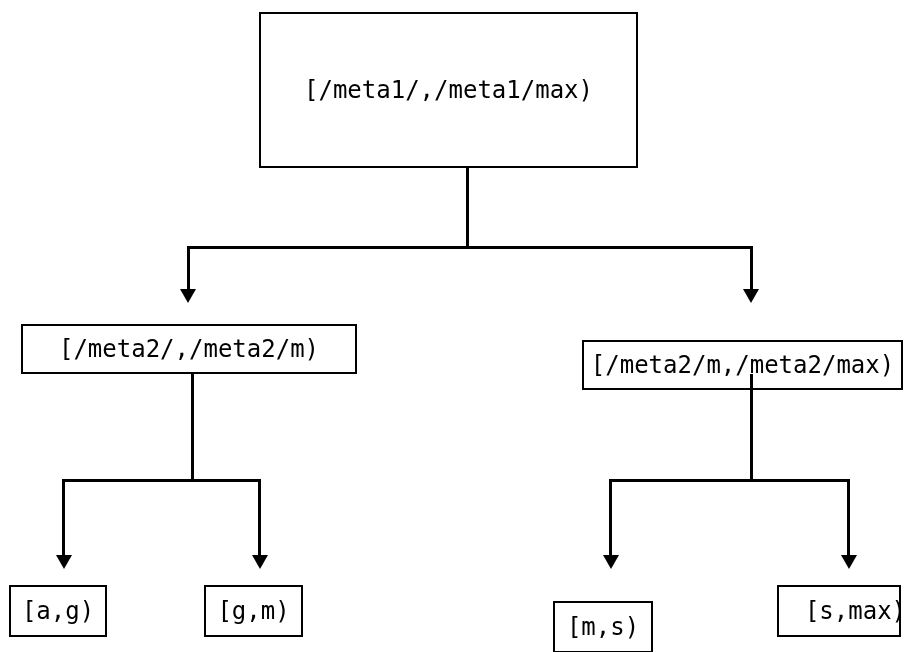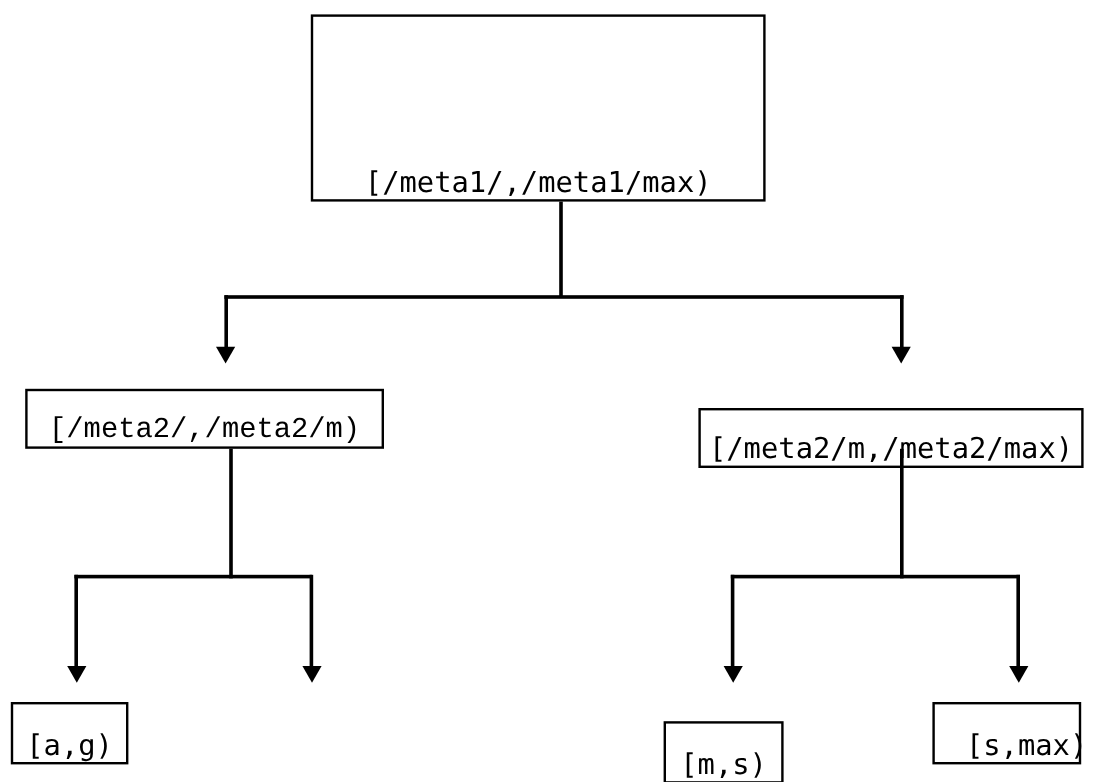--- a/index.html
+++ b/index.html
@@ -15,41 +15,40 @@
     background: #ffffff;
     overflow: hidden;
     font-family: "DejaVu Sans Mono", "Liberation Mono", monospace;
   }
   .node {
     position: absolute;
     box-sizing: border-box;
     border: 2px solid #000000;
     background: #ffffff;
     display: flex;
-    align-items: flex-end;
+    align-items: center;
     justify-content: center;
     color: #000000;
     font-family: "DejaVu Sans Mono", "Liberation Mono", monospace;
     white-space: pre;
     letter-spacing: 0px;
   }
   .node-root {
     left: 259px;
     top: 12px;
     width: 379px;
     height: 156px;
     font-size: 24px;
   }
   .node-mid-left {
     left: 21px;
     top: 324px;
-    width: 299px;
+    width: 336px;
     height: 50px;
     font-size: 24px;
-    font-family: Liberation Mono, monospace;
   }
   .node-mid-right {
     left: 582px;
     top: 324px;
     width: 321px;
     height: 50px;
     font-size: 24px;
     margin-top: 16px;
   }
   .node-leaf {
@@ -113,20 +112,23 @@
   <div class="edge-h" style="left:609px; top:479px; width:241px;"></div>
   <div class="edge-v" style="left:609px; top:479px; height:77px;"></div>
   <div class="edge-v" style="left:847px; top:479px; height:77px;"></div>
   <div class="arrow" style="left:603px; top:555px;"></div>
   <div class="arrow" style="left:841px; top:555px;"></div>
 
   <div class="node node-leaf leaf-ag">
     <span>[a,g)</span>
   </div>
 
+  <div class="node node-leaf leaf-gm">
+    <span>[g,m)</span>
+  </div>
 
   <div class="node node-leaf leaf-ms">
     <span>[m,s)</span>
   </div>
 
   <div class="node node-leaf leaf-smax">
     <span>[s,max)</span>
   </div>
 
 </div>

